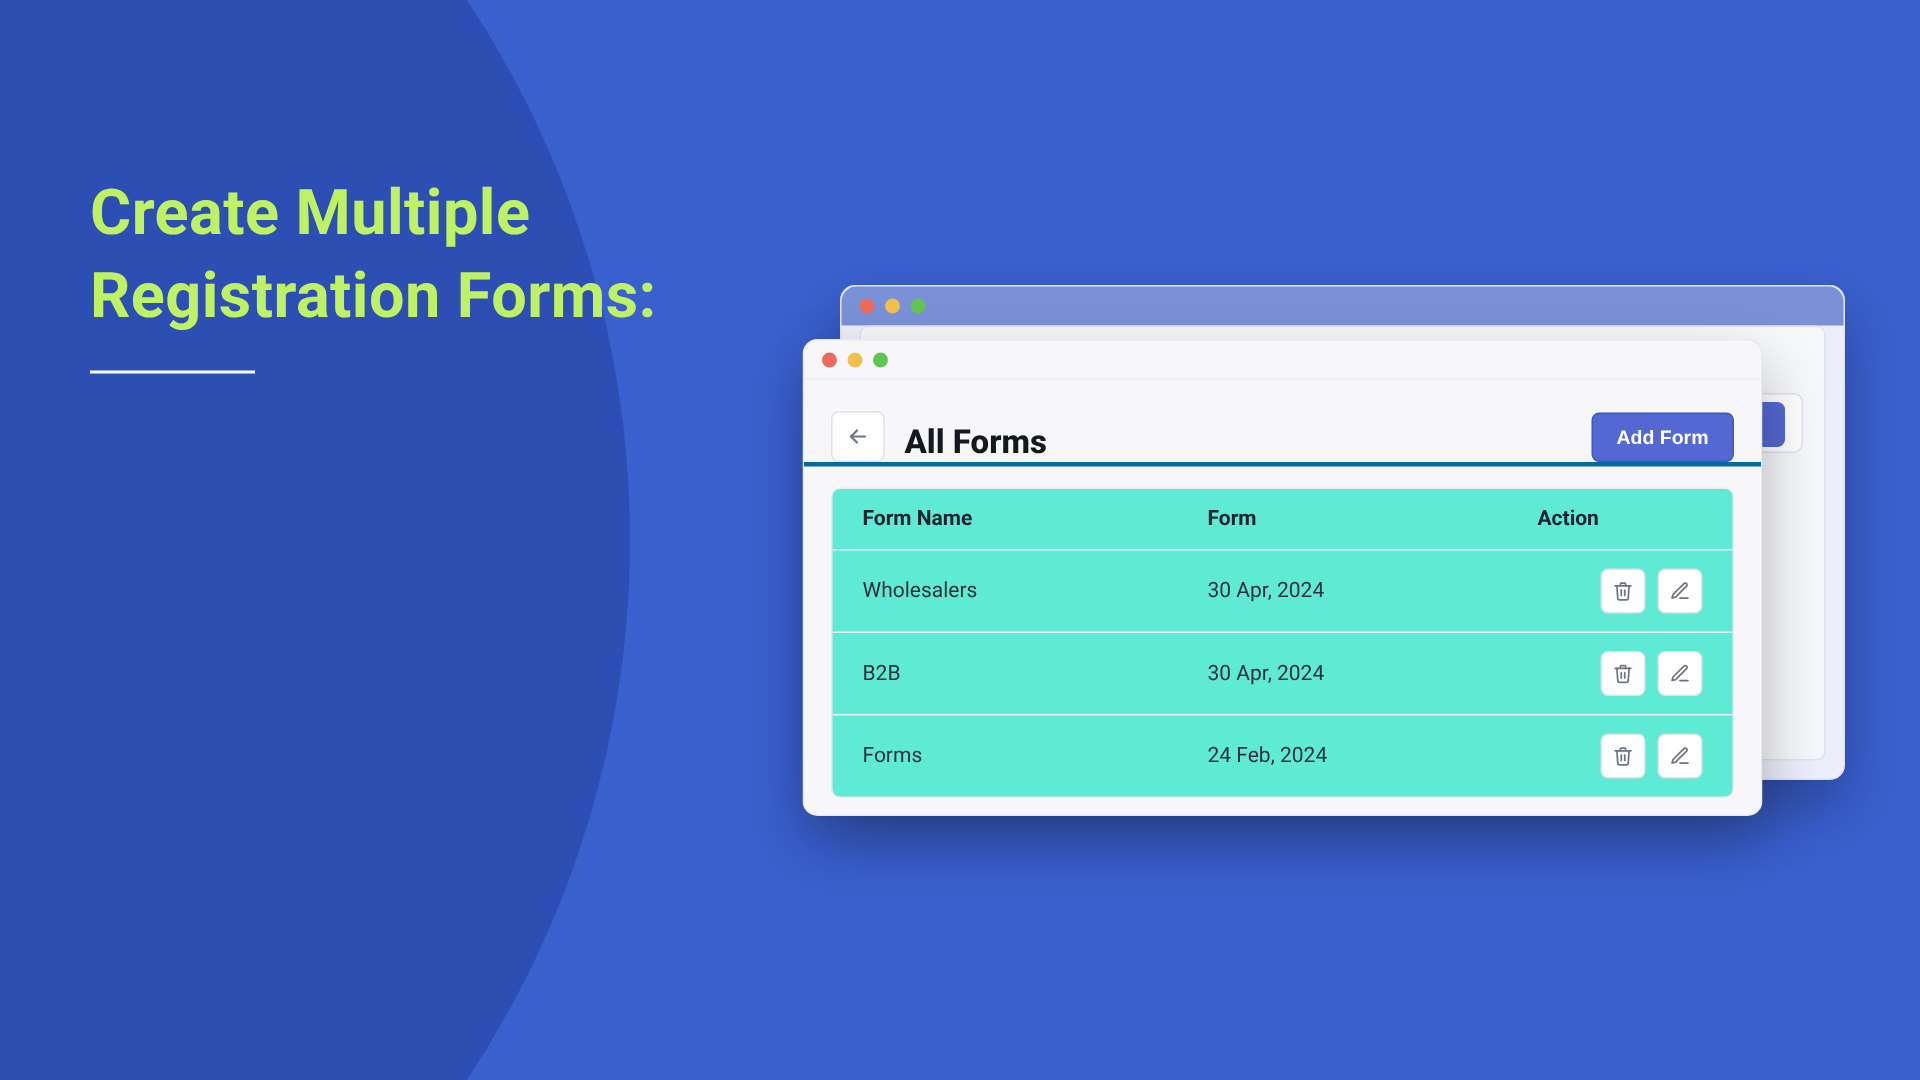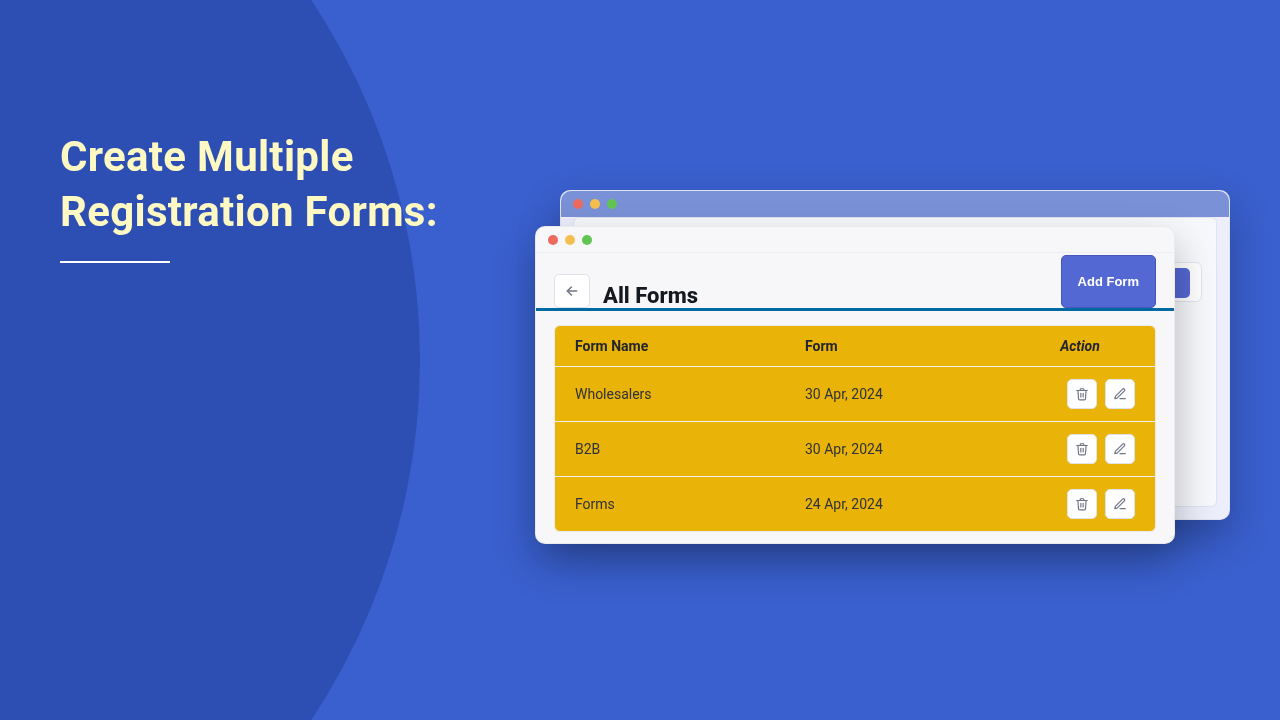--- a/index.html
+++ b/index.html
@@ -15,23 +15,23 @@
     width: 1300px;
     height: 1300px;
     border-radius: 50%;
     background: #2d4fb3;
     top: -290px;
     left: -880px;
   }
   .copy {
     position: absolute;
     left: 60px;
-    top: 130px;
+    top: 116px;
     width: 400px;
-    color: #fef9c3;
+    color: #bef264;
   }
   .copy h1 {
     font-size: 42px;
     font-weight: 700;
     line-height: 1.3;
     letter-spacing: .3px;
   }
   .copy .divider {
     width: 110px;
     height: 2px;
@@ -125,28 +125,28 @@
     font-size: 22px;
     font-weight: 800;
     color: #15181f;
   }
   .add-btn {
     margin-left: auto;
     background: #5468d4;
     color: #ffffff;
     font-size: 13px;
     font-weight: 600;
-    padding: 18px 16px;
+    padding: 8px 16px;
     border-radius: 5px;
     border: 1px solid #4557bd;
     cursor: pointer;
   }
   .card {
     margin: 14px 18px 18px 18px;
-    background: #eab308;
+    background: #5eead4;
     border: 1px solid #e9ebf0;
     border-radius: 6px;
     overflow: hidden;
   }
   .row {
     display: grid;
     grid-template-columns: 1fr 220px 110px;
     align-items: center;
     padding: 12px 20px;
     border-bottom: 1px solid #eef0f4;
@@ -205,21 +205,21 @@
           </svg>
       </div>
       <div class="page-title">All Forms</div>
       <button class="add-btn">Add Form</button>
     </div>
 
     <div class="card">
       <div class="row head">
         <span>Form Name</span>
         <span>Form</span>
-        <span style="text-align:center;font-style:italic;">Action</span>
+        <span style="text-align:left;">Action</span>
       </div>
 
       <div class="row">
         <span>Wholesalers</span>
         <span>30 Apr, 2024</span>
         <span class="actions">
           <span class="icon-btn">
             <svg width="14" height="14" viewBox="0 0 24 24" fill="none" stroke="currentColor" stroke-width="2" stroke-linecap="round" stroke-linejoin="round">
                 <polyline points="3 6 5 6 21 6"></polyline>
                 <path d="M19 6l-1 14a2 2 0 0 1-2 2H8a2 2 0 0 1-2-2L5 6"></path>
@@ -254,21 +254,21 @@
             <svg width="14" height="14" viewBox="0 0 24 24" fill="none" stroke="currentColor" stroke-width="2" stroke-linecap="round" stroke-linejoin="round">
                 <path d="M12 20h9"></path>
                 <path d="M16.5 3.5a2.1 2.1 0 1 1 3 3L7 19l-4 1 1-4Z"></path>
               </svg>
           </span>
         </span>
       </div>
 
       <div class="row">
         <span>Forms</span>
-        <span>24 Apr, 2024</span>
+        <span>24 Feb, 2024</span>
         <span class="actions">
           <span class="icon-btn">
             <svg width="14" height="14" viewBox="0 0 24 24" fill="none" stroke="currentColor" stroke-width="2" stroke-linecap="round" stroke-linejoin="round">
                 <polyline points="3 6 5 6 21 6"></polyline>
                 <path d="M19 6l-1 14a2 2 0 0 1-2 2H8a2 2 0 0 1-2-2L5 6"></path>
                 <path d="M10 11v6"></path>
                 <path d="M14 11v6"></path>
                 <path d="M9 6V4a1 1 0 0 1 1-1h4a1 1 0 0 1 1 1v2"></path>
               </svg>
           </span>

